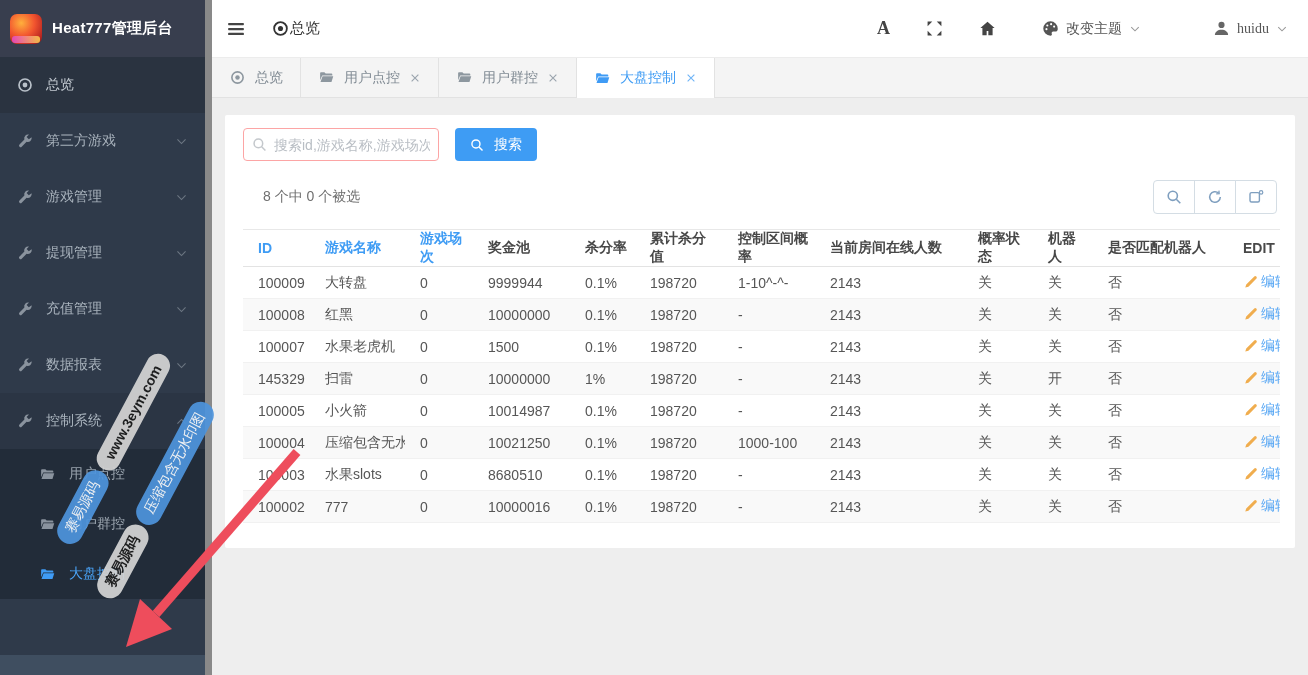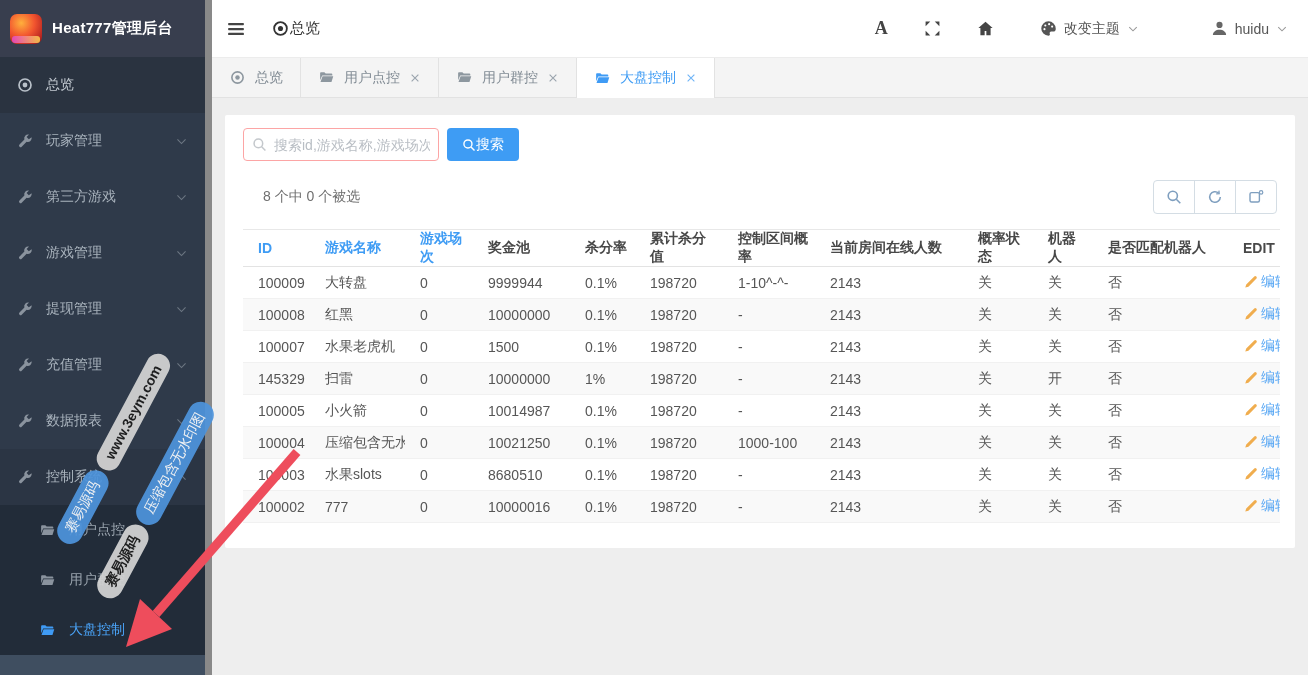--- a/index.html
+++ b/index.html
@@ -40,43 +40,43 @@
   .breadcrumb { display:flex; align-items:center; margin-left:26px; color:#333; font-size:15px; }
   .breadcrumb .bc-icon { width:17px; height:17px; color:#333; display:inline-flex; margin-right:1px; }
   .top-actions { margin-left:auto; display:flex; align-items:center; color:#444; }
   .ta-btn { background:none; border:none; cursor:pointer; color:#444; display:inline-flex; align-items:center; }
   .font-btn { font-size:18px; font-weight:bold; color:#444; font-family:"Liberation Serif","DejaVu Serif",serif; }
   .ta-icon { width:17px; height:17px; display:inline-flex; }
   .sp32 { margin-left:36px; }
   .dropdown { display:flex; align-items:center; gap:7px; color:#555; cursor:pointer; }
   .dd-chev { width:12px; height:12px; color:#999; display:inline-flex; }
   .theme-dd { margin-left:46px; }
-  .user-dd { margin-left:72px; margin-right:4px; color:#555; }
+  .user-dd { margin-left:72px; margin-right:4px; color:#555;font-family:Liberation Serif, serif; }
 
   
   .tabbar { height:41px; flex:0 0 41px; background:#f4f4f4; border-top:1px solid #ececec; border-bottom:1px solid #e2e2e2; display:flex; }
   .tab { display:flex; align-items:center; gap:9px; padding:0 17px; color:#828c95; border-right:1px solid #e2e2e2; cursor:pointer; }
   .tab .tab-icon { width:17px; height:15px; display:inline-flex; color:#8d979f; }
   .tab.active { background:#ffffff; color:#3f9cf4; margin-bottom:-1px; }
   .tab.active .tab-icon { color:#3f9bf5; }
   .tab-close { width:12px; height:12px; display:inline-flex; color:#9aa4ad; cursor:pointer; }
   .tab.active .tab-close { color:#6fb4f7; }
 
   
   .content { flex:1; background:#eeeeee; padding:17px 13px 0 13px; }
   .card { background:#ffffff; border-radius:2px; height:433px; padding:13px 18px; position:relative; }
 
   .search-row { display:flex; align-items:center; }
   .search-box { position:relative; }
   .search-box .sb-icon { position:absolute; left:9px; top:9px; width:15px; height:15px; color:#c4c8cc; }
   .search-input { width:196px; height:33px; border:1px solid #fca5a5; border-radius:4px; padding:0 8px 0 30px;
                   font-size:14px; color:#555; outline:none; font-family:inherit; }
   .search-input::placeholder { color:#b9bec4; }
-  .search-btn { margin-left:8px; height:33px; padding:0 15px; background:#3e9cf4; color:#fff; border:none; border-radius:4px;
-                font-size:14px; display:inline-flex; align-items:center; gap:0; cursor:pointer; font-family:inherit; }
+  .search-btn { margin-left:16px; height:33px; padding:0 15px; background:#3e9cf4; color:#fff; border:none; border-radius:4px;
+                font-size:14px; display:inline-flex; align-items:center; gap:10px; cursor:pointer; font-family:inherit; }
   .search-btn .btn-icon { width:14px; height:14px; display:inline-flex; }
 
   .toolbar-row { margin-top:19px; display:flex; align-items:center; }
   .sel-status { color:#6f6f6f; padding-left:20px; }
   .btn-group { margin-left:auto; display:flex; }
   .tool-btn { width:42px; height:34px; background:#fff; border:1px solid #d4dde4; color:#7f9fbf;
               display:inline-flex; align-items:center; justify-content:center; cursor:pointer; margin-left:-1px; }
   .tool-btn:first-child { border-radius:4px 0 0 4px; margin-left:0; }
   .tool-btn:last-child { border-radius:0 4px 4px 0; }
   .tool-btn .tb-icon { width:16px; height:16px; display:inline-flex; }
@@ -117,33 +117,20 @@
     </div>
     <nav class="side-menu" id="side-menu">
         <div class="menu-item overview">
           <span class="mi-icon">
             <svg class="icon-svg" viewBox="0 0 16 16">
               <circle cx="8" cy="8" r="6" fill="none" stroke="currentColor" stroke-width="1.7"></circle>
               <circle cx="8" cy="8" r="2.4" fill="currentColor"></circle>
             </svg>
           </span>
           <span class="mi-label">总览</span>
-        </div>
-        <div class="menu-item">
-          <span class="mi-icon">
-            <svg class="icon-svg" viewBox="0 0 16 16" fill="currentColor">
-              <path d="M14.6 4.2a3.9 3.9 0 0 1-5 4.6l-4.9 4.9a1.55 1.55 0 1 1-2.2-2.2l4.9-4.9a3.9 3.9 0 0 1 4.6-5L9.6 4l2.2 2.2 2.8-2z"></path>
-            </svg>
-          </span>
-          <span class="mi-label">玩家管理</span>
-          <span class="chev">
-            <svg class="icon-svg" viewBox="0 0 16 16" fill="none" stroke="currentColor" stroke-width="1.4">
-              <path d="M3 5.5l5 5 5-5"></path>
-            </svg>
-          </span>
         </div>
         <div class="menu-item">
           <span class="mi-icon">
             <svg class="icon-svg" viewBox="0 0 16 16" fill="currentColor">
               <path d="M14.6 4.2a3.9 3.9 0 0 1-5 4.6l-4.9 4.9a1.55 1.55 0 1 1-2.2-2.2l4.9-4.9a3.9 3.9 0 0 1 4.6-5L9.6 4l2.2 2.2 2.8-2z"></path>
             </svg>
           </span>
           <span class="mi-label">第三方游戏</span>
           <span class="chev">
             <svg class="icon-svg" viewBox="0 0 16 16" fill="none" stroke="currentColor" stroke-width="1.4">

